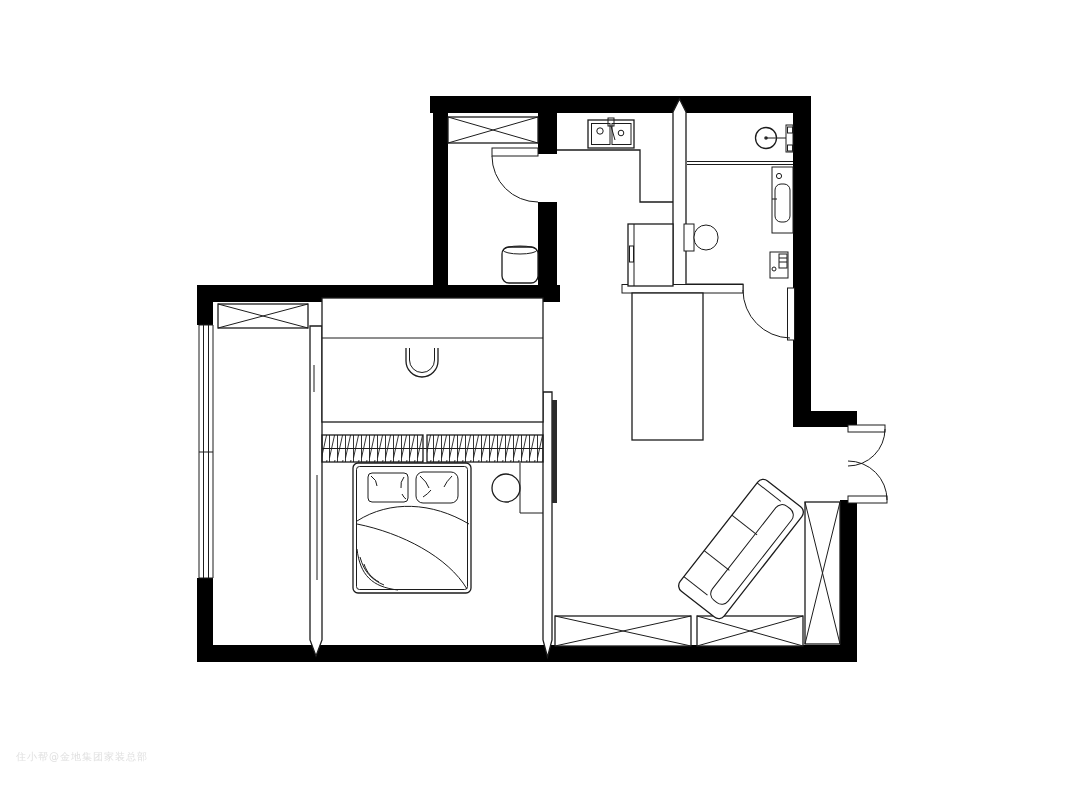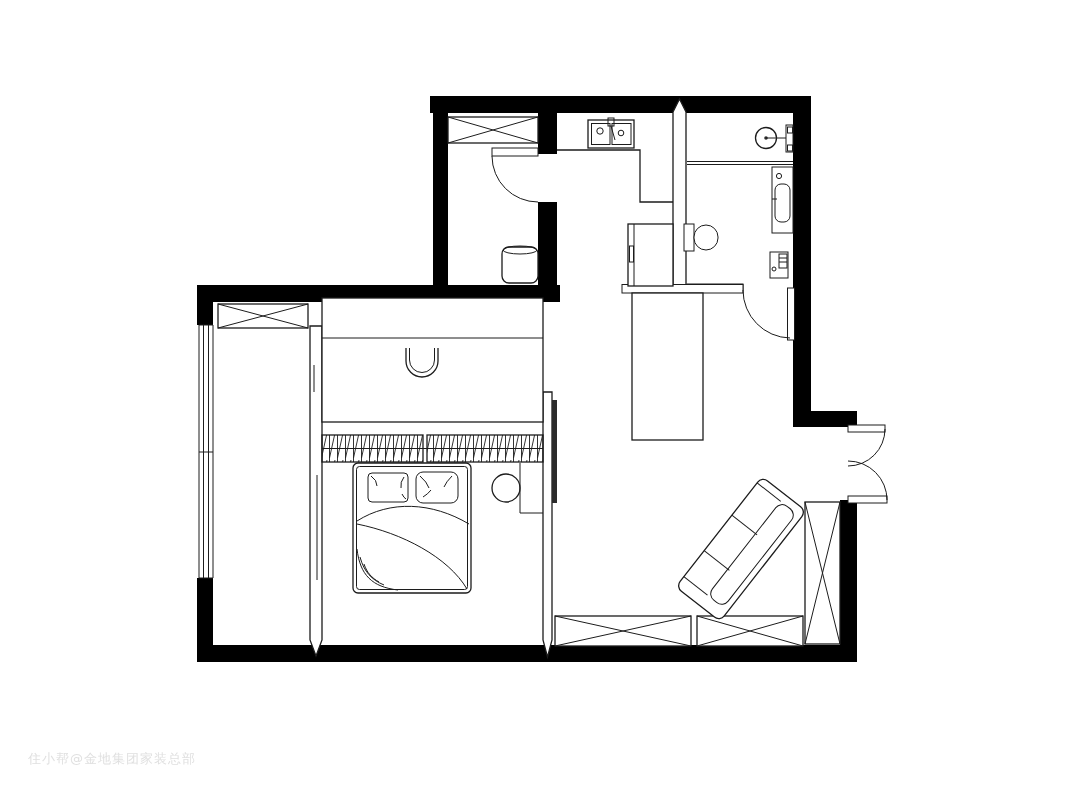--- a/index.html
+++ b/index.html
@@ -11,22 +11,22 @@
   .plan-wrap{position:absolute;left:0;top:0;width:1080px;height:790px;}
   svg{display:block}
   .wall{fill:var(--wall,#000);stroke:none;}
   .fx{fill:none;stroke:var(--line,#1c1c1c);stroke-width:1.3;}
   .fx2{fill:none;stroke:var(--line,#1c1c1c);stroke-width:1;}
   .wf{fill:var(--floor,#fff);stroke:var(--line,#1c1c1c);stroke-width:1.3;}
   .wf2{fill:var(--floor,#fff);stroke:var(--line,#1c1c1c);stroke-width:1;}
   .dark{fill:var(--tv,#2b2b2b);stroke:none;}
   .hatchband{fill:url(#hatch);stroke:var(--line,#1c1c1c);stroke-width:1.3;}
   .watermark{
-    position:absolute;left:28px;top:750px;
-    font-size:13px;letter-spacing:1px;
+    position:absolute;left:16px;top:750px;
+    font-size:10px;letter-spacing:1px;
     color:var(--wm,#e0e0e0);user-select:none;white-space:nowrap;
   }
 </style>
 </head>
 <body>
 
 <div class="plan-wrap">
 <svg width="1080" height="790" viewBox="0 0 1080 790">
   <defs>
     <pattern id="hatch" patternUnits="userSpaceOnUse" width="8" height="27">

